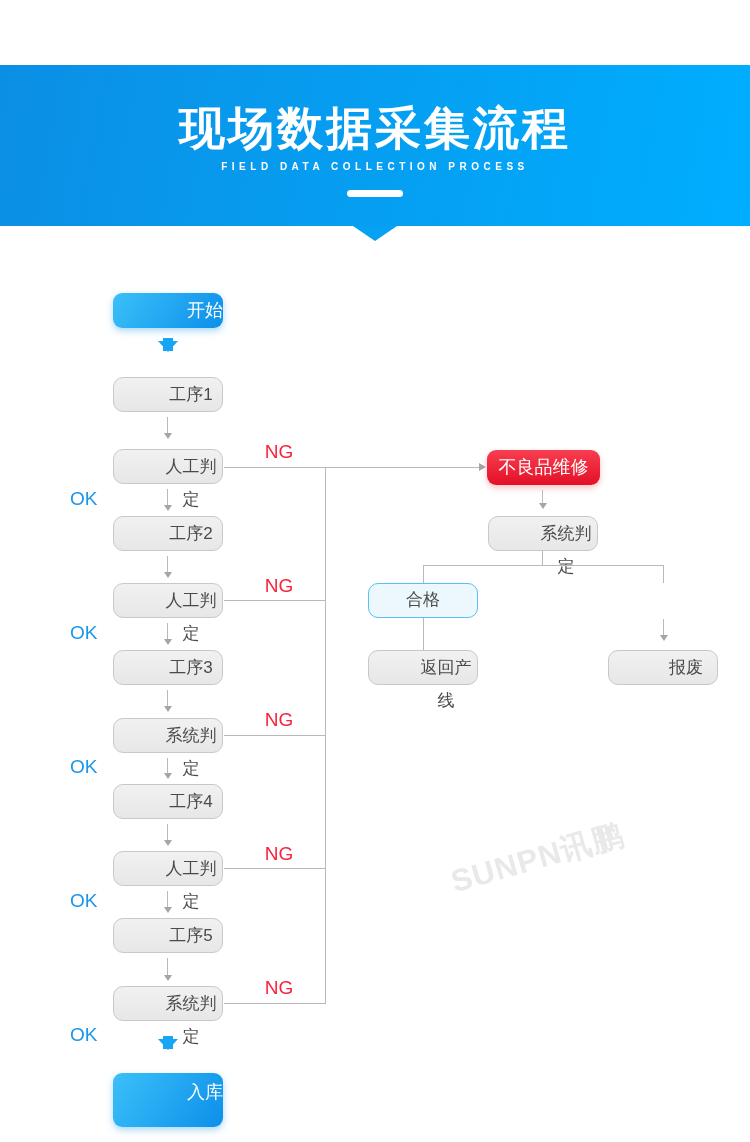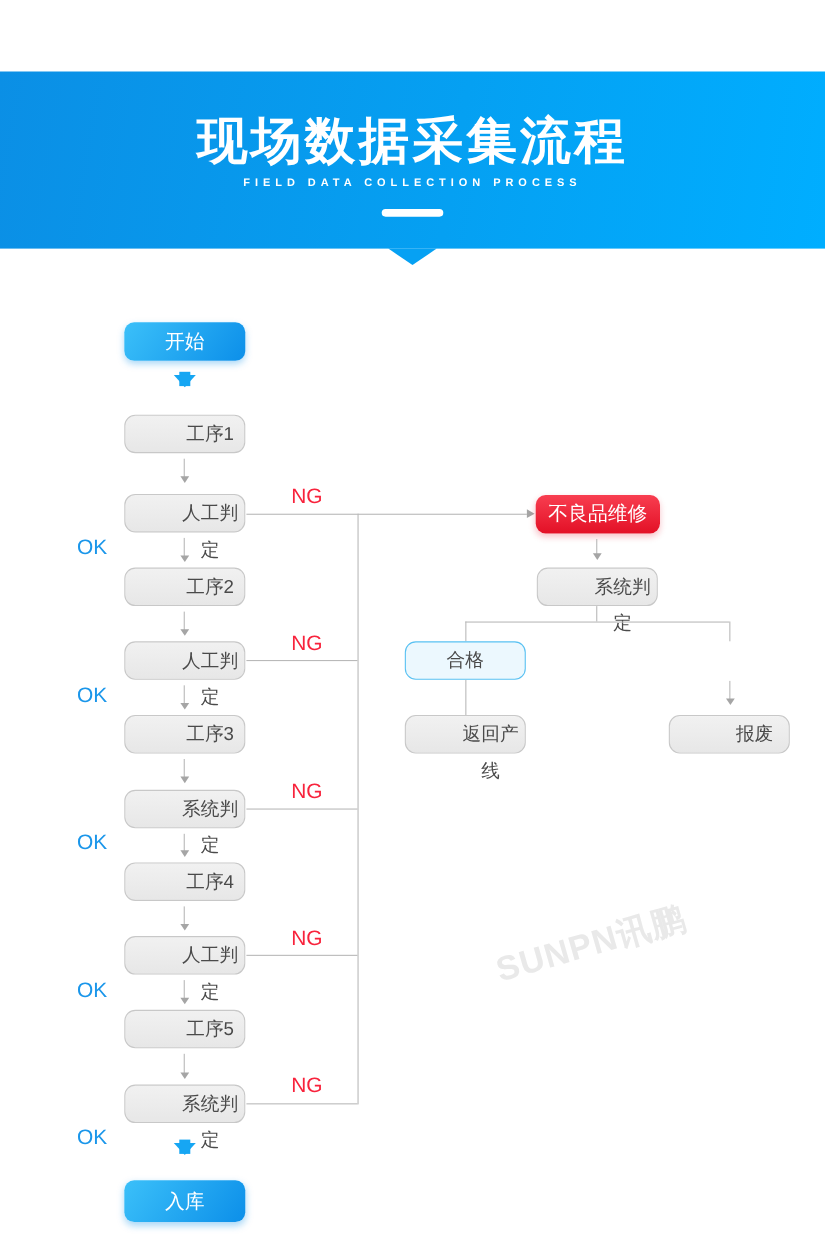--- a/index.html
+++ b/index.html
@@ -39,21 +39,21 @@
     font-size:17px;color:#4a4a4a;
   }
   .node.gray{
     background:linear-gradient(180deg,#f1f1f1,#e7e7e7);
     border:1px solid #c8c8c8;
     padding-left:46px;
   }
   .node.blue{
     background:linear-gradient(125deg,#3bc0f9 0%,#0c8fe9 100%);
     border:none;color:#ffffff;font-size:18px;border-radius:9px;
-    box-shadow:0 3px 7px rgba(12,143,233,.35);line-height:35px;
+    box-shadow:0 3px 7px rgba(12,143,233,.35);line-height:35px;text-align:right;
   }
   .node.red{
     background:linear-gradient(180deg,#f83e50 0%,#e31026 100%);
     border:none;color:#ffffff;font-size:18px;border-radius:9px;line-height:35px;
     box-shadow:0 3px 6px rgba(227,16,38,.25);
   }
   .node.qualified{
     background:#ecf8fe;border:1.5px solid #59c1f2;line-height:32px;
   }
   .node.unqualified{
@@ -134,21 +134,21 @@
 
   <div class="node gray" style="left:113px;top:851px;">人工判定</div>
   <div class="varrow" style="left:167px;top:891px;height:20px;"></div>
 
   <div class="node gray" style="left:113px;top:918px;">工序5</div>
   <div class="varrow" style="left:167px;top:958px;height:21px;"></div>
 
   <div class="node gray" style="left:113px;top:986px;">系统判定</div>
   <div class="blue-arrow" style="left:163px;top:1036px;height:13px;"></div>
 
-  <div class="node blue" style="left:113px;top:1073px;height:38px;line-height:38px;">入库</div>
+  <div class="node blue" style="left:113px;top:1073px;height:54px;line-height:38px;">入库</div>
 
   <div class="ok-label" style="top:488px;">OK</div>
   <div class="ok-label" style="top:622px;">OK</div>
   <div class="ok-label" style="top:756px;">OK</div>
   <div class="ok-label" style="top:890px;">OK</div>
   <div class="ok-label" style="top:1024px;">OK</div>
 
   <div class="ng-label" style="top:441px;">NG</div>
   <div class="ng-label" style="top:575px;">NG</div>
   <div class="ng-label" style="top:709px;">NG</div>

